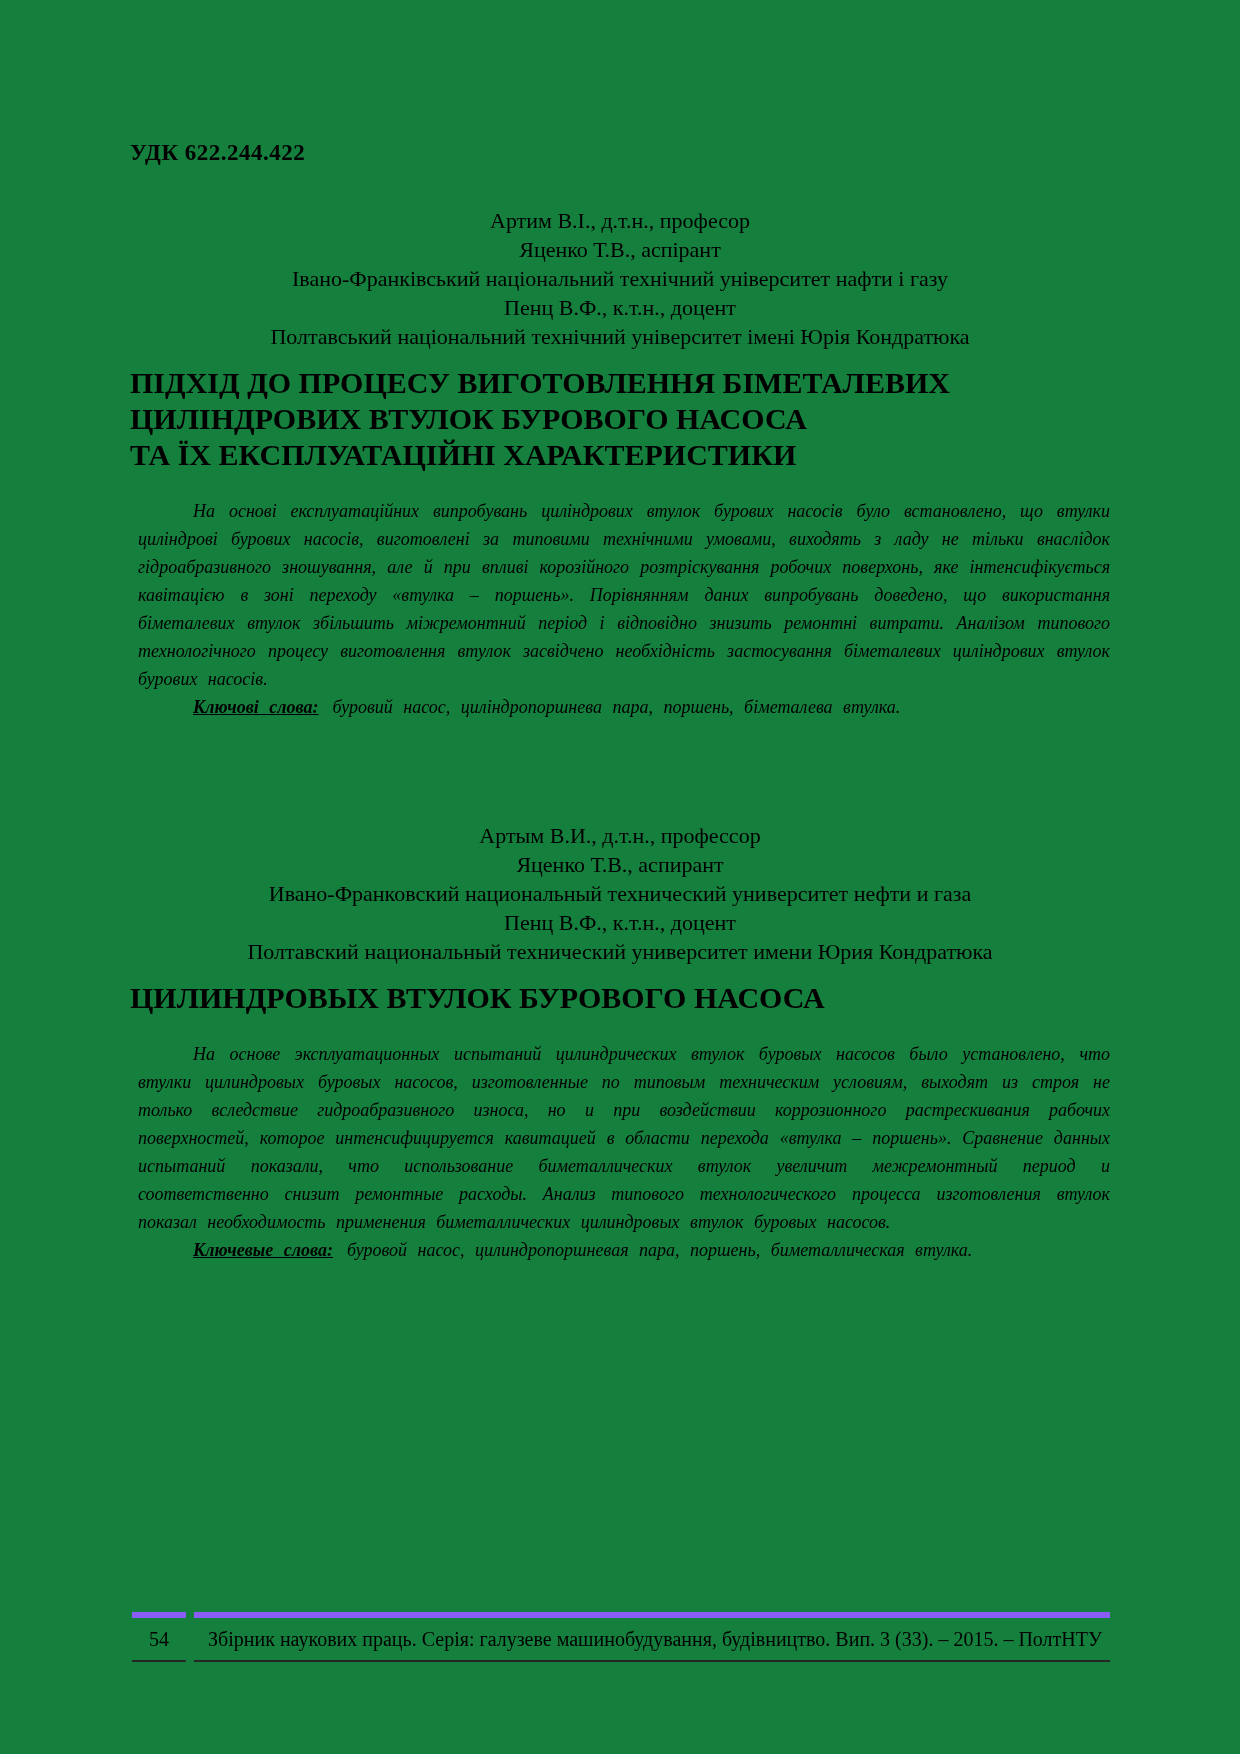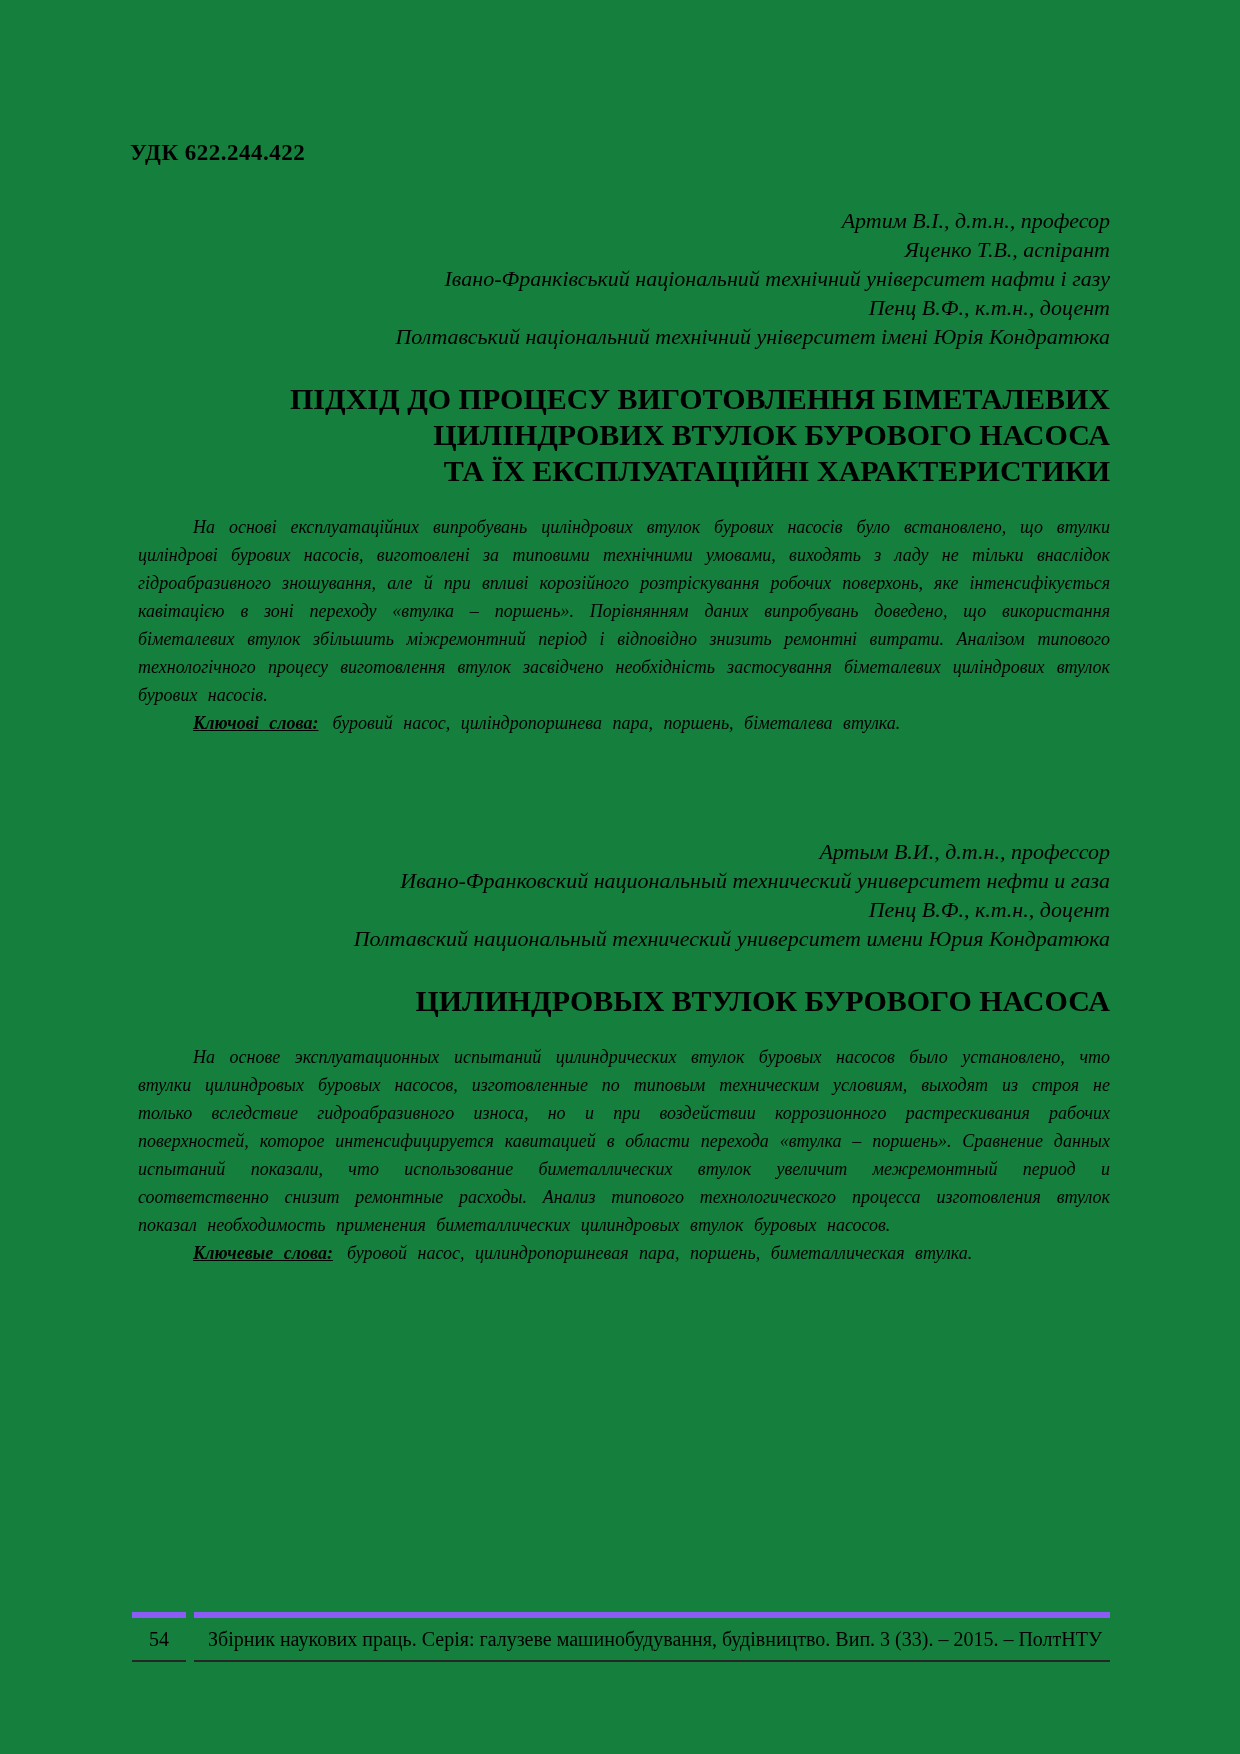--- a/index.html
+++ b/index.html
@@ -21,30 +21,29 @@
     padding: 0 130px 0 130px;
   }
   .udc {
     margin-top: 140px;
     font-weight: bold;
     font-size: 23px;
     line-height: 26px;
     letter-spacing: 0.5px;
   }
   .authors-block {
-    text-align: right;
-    font-style: italic;
+    text-align: center;
     font-size: 22px;
     line-height: 29px;
   }
   .authors-uk { margin-top: 40px; }
   .authors-ru { margin-top: 100px; }
   .article-title {
-    margin-top: 30px;
-    text-align: right;
+    margin-top: 14px;
+    text-align: left;
     font-weight: bold;
     font-size: 30px;
     line-height: 36px;
   }
   .abstract {
     margin: 24px 0 0 8px;
     font-style: italic;
     font-size: 18px;
     line-height: 28px;
     text-align: justify;
@@ -107,20 +106,21 @@
     </div>
 
     <p class="abstract">На основі експлуатаційних випробувань циліндрових втулок бурових насосів було встановлено, що втулки циліндрові бурових насосів, виготовлені за типовими технічними умовами, виходять з ладу не тільки внаслідок гідроабразивного зношування, але й при впливі корозійного розтріскування робочих поверхонь, яке інтенсифікується кавітацією в зоні переходу «втулка – поршень». Порівнянням даних випробувань доведено, що використання біметалевих втулок збільшить міжремонтний період і відповідно знизить ремонтні витрати. Аналізом типового технологічного процесу виготовлення втулок засвідчено необхідність застосування біметалевих циліндрових втулок бурових насосів.</p>
 
     <p class="abstract keywords">
       <span class="kw-label">Ключові слова:</span><span>буровий насос, циліндропоршнева пара, поршень, біметалева втулка.</span>
     </p>
 
     <div class="authors-block authors-ru">
       <div>Артым В.И., д.т.н., профессор</div>
+      <div>Яценко Т.В., аспирант</div>
       <div>Ивано-Франковский национальный технический университет нефти и газа</div>
       <div>Пенц В.Ф., к.т.н., доцент</div>
       <div>Полтавский национальный технический университет имени Юрия Кондратюка</div>
     </div>
 
     <div class="article-title">
       <div>ЦИЛИНДРОВЫХ ВТУЛОК БУРОВОГО НАСОСА</div>
     </div>
 
     <p class="abstract">На основе эксплуатационных испытаний цилиндрических втулок буровых насосов было установлено, что втулки цилиндровых буровых насосов, изготовленные по типовым техническим условиям, выходят из строя не только вследствие гидроабразивного износа, но и при воздействии коррозионного растрескивания рабочих поверхностей, которое интенсифицируется кавитацией в области перехода «втулка – поршень». Сравнение данных испытаний показали, что использование биметаллических втулок увеличит межремонтный период и соответственно снизит ремонтные расходы. Анализ типового технологического процесса изготовления втулок показал необходимость применения биметаллических цилиндровых втулок буровых насосов.</p>

